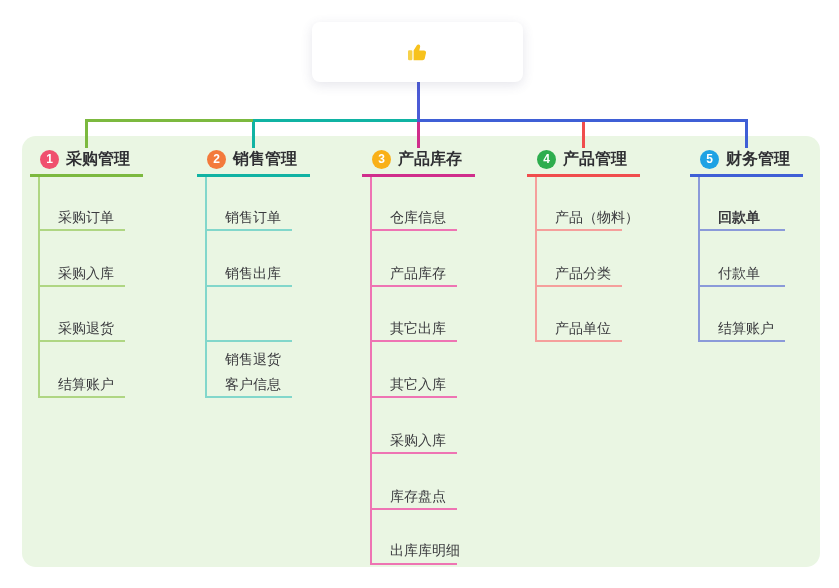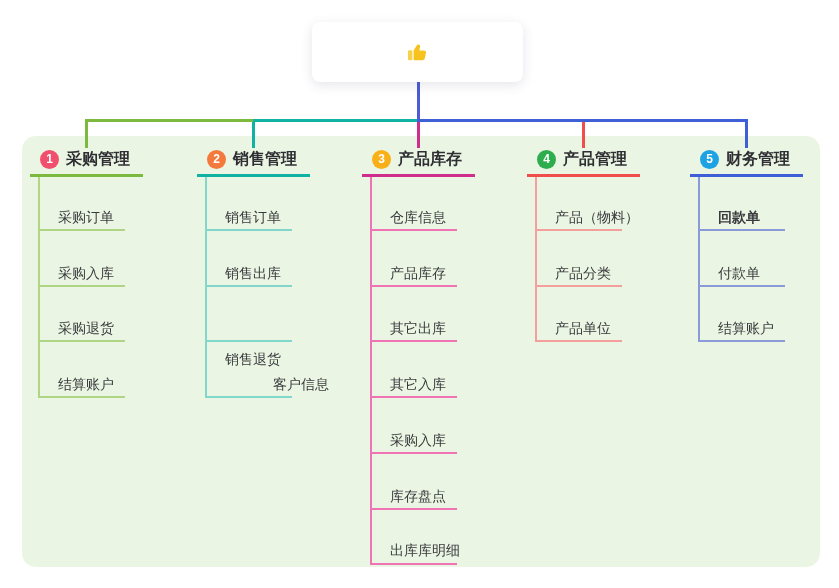--- a/index.html
+++ b/index.html
@@ -91,21 +91,21 @@
           <div class="branch-title">销售管理</div>
         </div>
         <div class="branch-bar" style="background: rgb(16, 179, 163);"></div>
         <div class="vline" style="top: 32px; height: 221px; background: rgb(130, 215, 203);"></div>
         <div class="child-label" style="top: 62px;">销售订单</div>
         <div class="child-line" style="top: 84px; background: rgb(130, 215, 203);"></div>
         <div class="child-label" style="top: 118px;">销售出库</div>
         <div class="child-line" style="top: 140px; background: rgb(130, 215, 203);"></div>
         <div class="child-label" style="top: 173px; margin-top: 31px;">销售退货</div>
         <div class="child-line" style="top: 195px; background: rgb(130, 215, 203);"></div>
-        <div class="child-label" style="top: 229px; margin-left: 48px;">客户信息</div>
+        <div class="child-label" style="top: 229px;">客户信息</div>
         <div class="child-line" style="top: 251px; background: rgb(130, 215, 203);"></div>
       </div>
       <div class="branch" style="left: 362px; top: 145px;">
         <div class="branch-header">
           <div class="badge" style="background: rgb(249, 176, 24);">3</div>
           <div class="branch-title">产品库存</div>
         </div>
         <div class="branch-bar" style="background: rgb(208, 46, 140);"></div>
         <div class="vline" style="top: 32px; height: 388px; background: rgb(238, 116, 179);"></div>
         <div class="child-label" style="top: 62px;">仓库信息</div>

